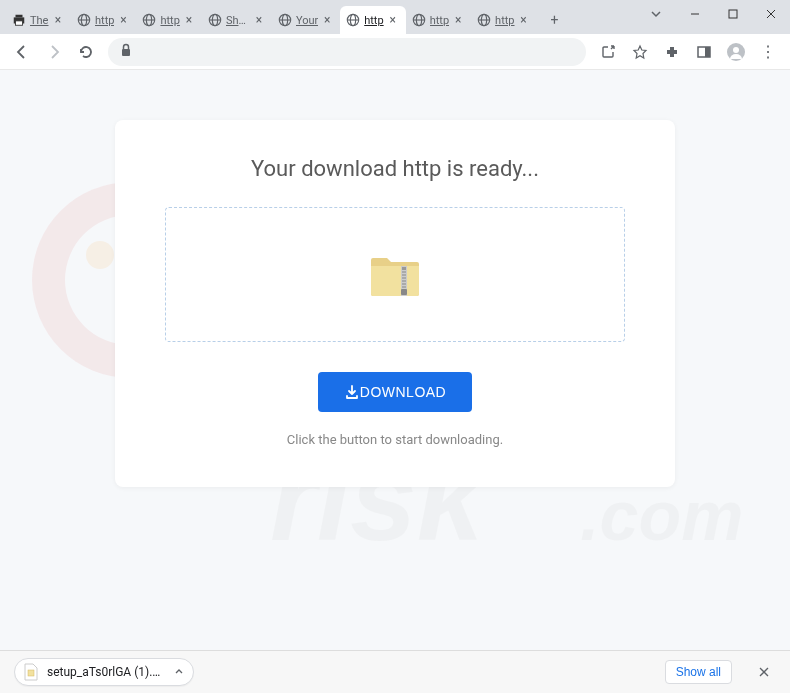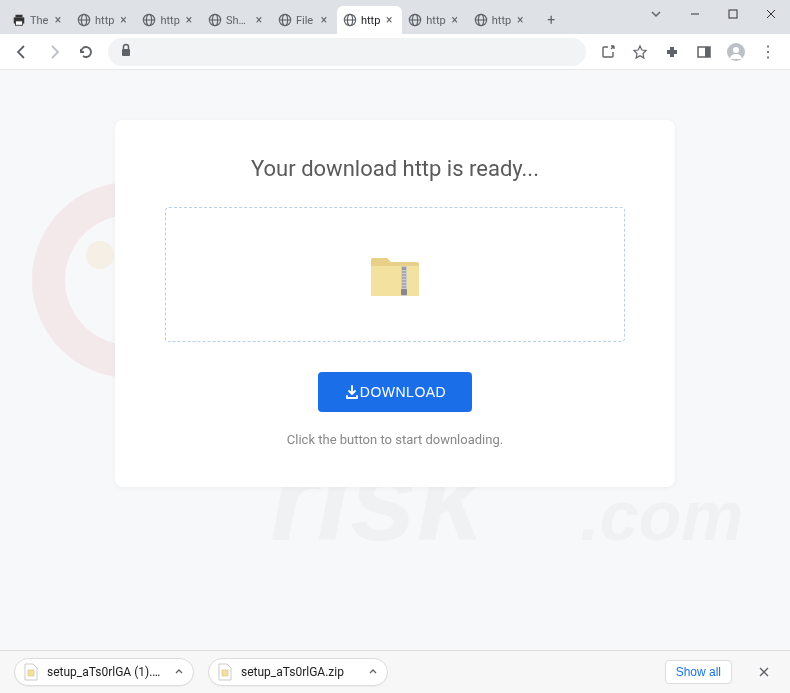--- a/index.html
+++ b/index.html
@@ -95,20 +95,21 @@
       margin-right: 4px;
       flex-shrink: 0;
     }
     
     .tab-title {
       white-space: nowrap;
       overflow: hidden;
       text-overflow: ellipsis;
       flex: 1;
       font-size: 11px;
+      text-decoration: underline;
     }
     
     .tab-close {
       width: 14px;
       height: 14px;
       display: flex;
       align-items: center;
       justify-content: center;
       font-size: 12px;
       color: #5f6368;
@@ -403,21 +404,21 @@
   </div>
 
   <div class="tab">
     <span class="tab-favicon">
       <svg viewBox="0 0 16 16" class="globe-icon">
           <circle cx="8" cy="8" r="6.5"></circle>
           <ellipse cx="8" cy="8" rx="3" ry="6.5"></ellipse>
           <line x1="1.5" y1="8" x2="14.5" y2="8"></line>
         </svg>
     </span>
-    <span class="tab-title">File</span>
+    <span class="tab-title">Your</span>
     <span class="tab-close">×</span>
   </div>
 
   <div class="tab active">
     <span class="tab-favicon">
       <svg viewBox="0 0 16 16" class="globe-icon">
           <circle cx="8" cy="8" r="6.5"></circle>
           <ellipse cx="8" cy="8" rx="3" ry="6.5"></ellipse>
           <line x1="1.5" y1="8" x2="14.5" y2="8"></line>
         </svg>
@@ -577,32 +578,20 @@
       <rect x="5" y="7" width="6" height="6" fill="#f2e19f" stroke="#d4b962" stroke-width="0.5"></rect>
     </svg>
     <span class="download-filename">setup_aTs0rlGA (1).zip</span>
     <span class="download-chevron">
       <svg width="10" height="10">
           <path d="M2 6 L5 3 L8 6" stroke="#5f6368" stroke-width="1.3" fill="none"></path>
         </svg>
     </span>
   </div>
 
-  <div class="download-item">
-    <svg class="download-file-icon" viewBox="0 0 16 18">
-      <path d="M2 1 L10 1 L14 5 L14 17 L2 17 Z" fill="#fff" stroke="#ccc"></path>
-      <rect x="5" y="7" width="6" height="6" fill="#f2e19f" stroke="#d4b962" stroke-width="0.5"></rect>
-    </svg>
-    <span class="download-filename">setup_aTs0rlGA.zip</span>
-    <span class="download-chevron">
-      <svg width="10" height="10">
-          <path d="M2 6 L5 3 L8 6" stroke="#5f6368" stroke-width="1.3" fill="none"></path>
-        </svg>
-    </span>
-  </div>
 
 
   <div class="download-bar-spacer"></div>
 
   <button class="show-all-btn">Show all</button>
 
   <div class="download-bar-close">
     <svg width="12" height="12">
         <line x1="2" y1="2" x2="10" y2="10" stroke="#5f6368" stroke-width="1.3"></line>
         <line x1="10" y1="2" x2="2" y2="10" stroke="#5f6368" stroke-width="1.3"></line>

